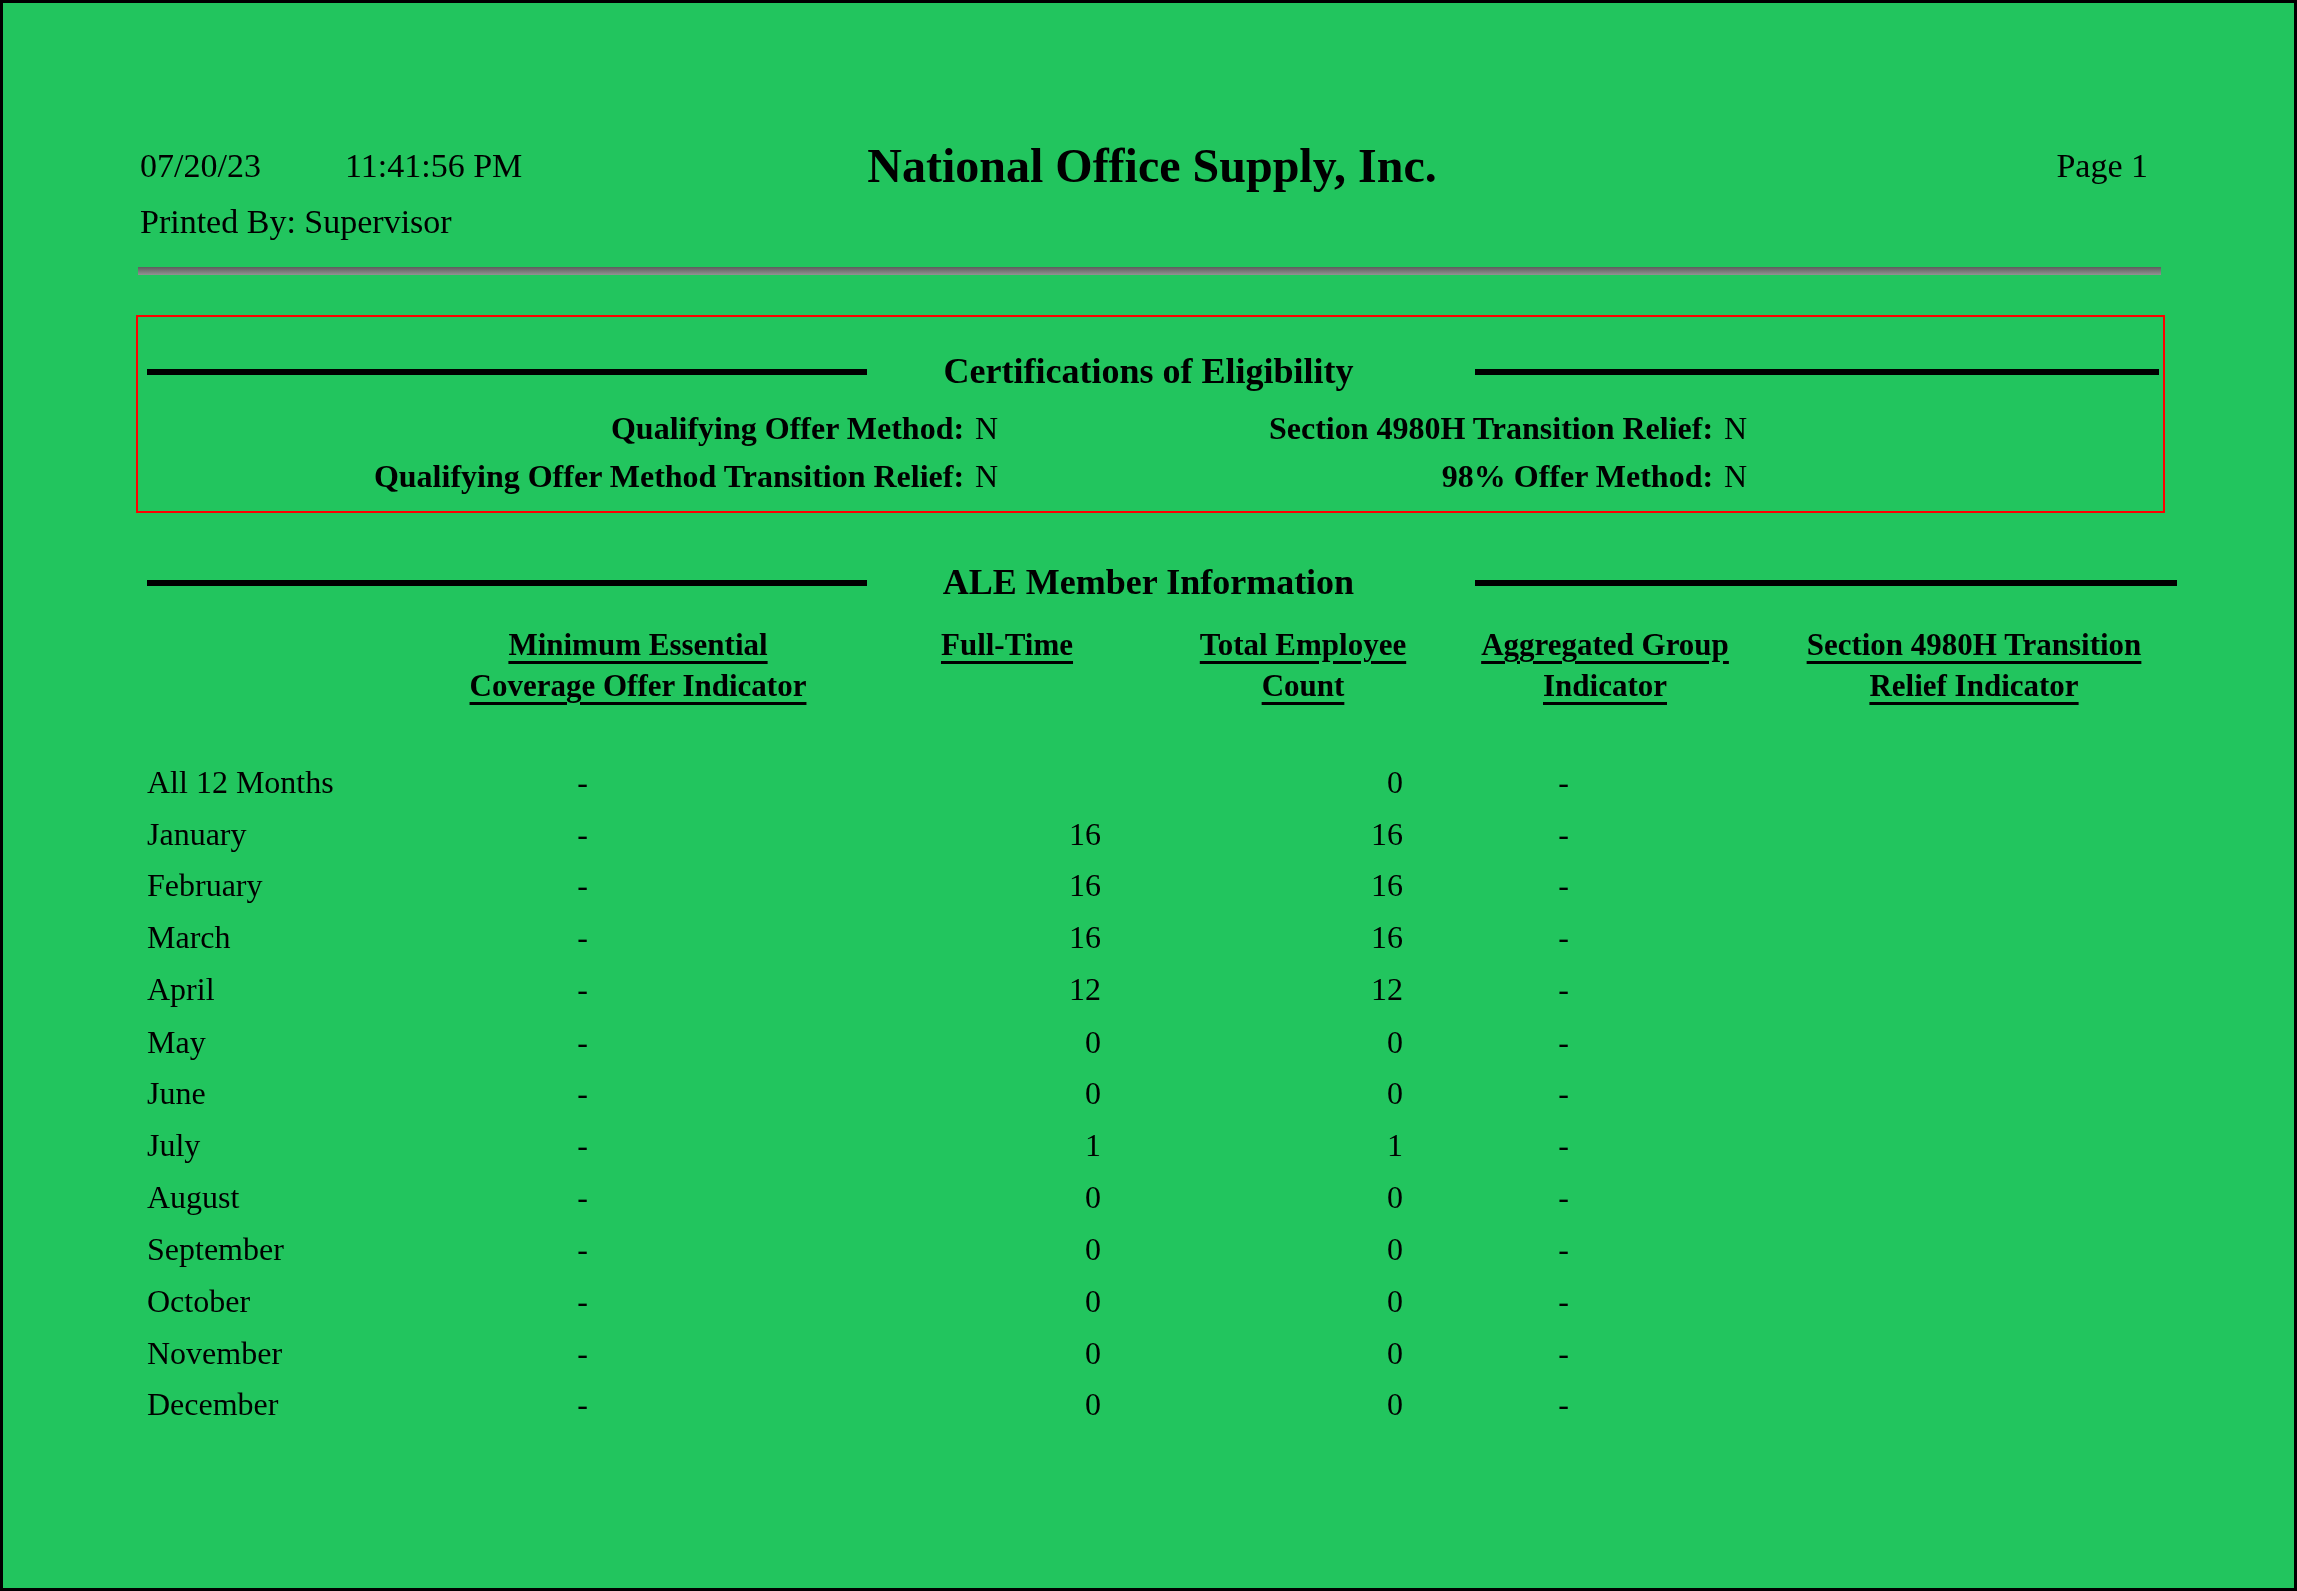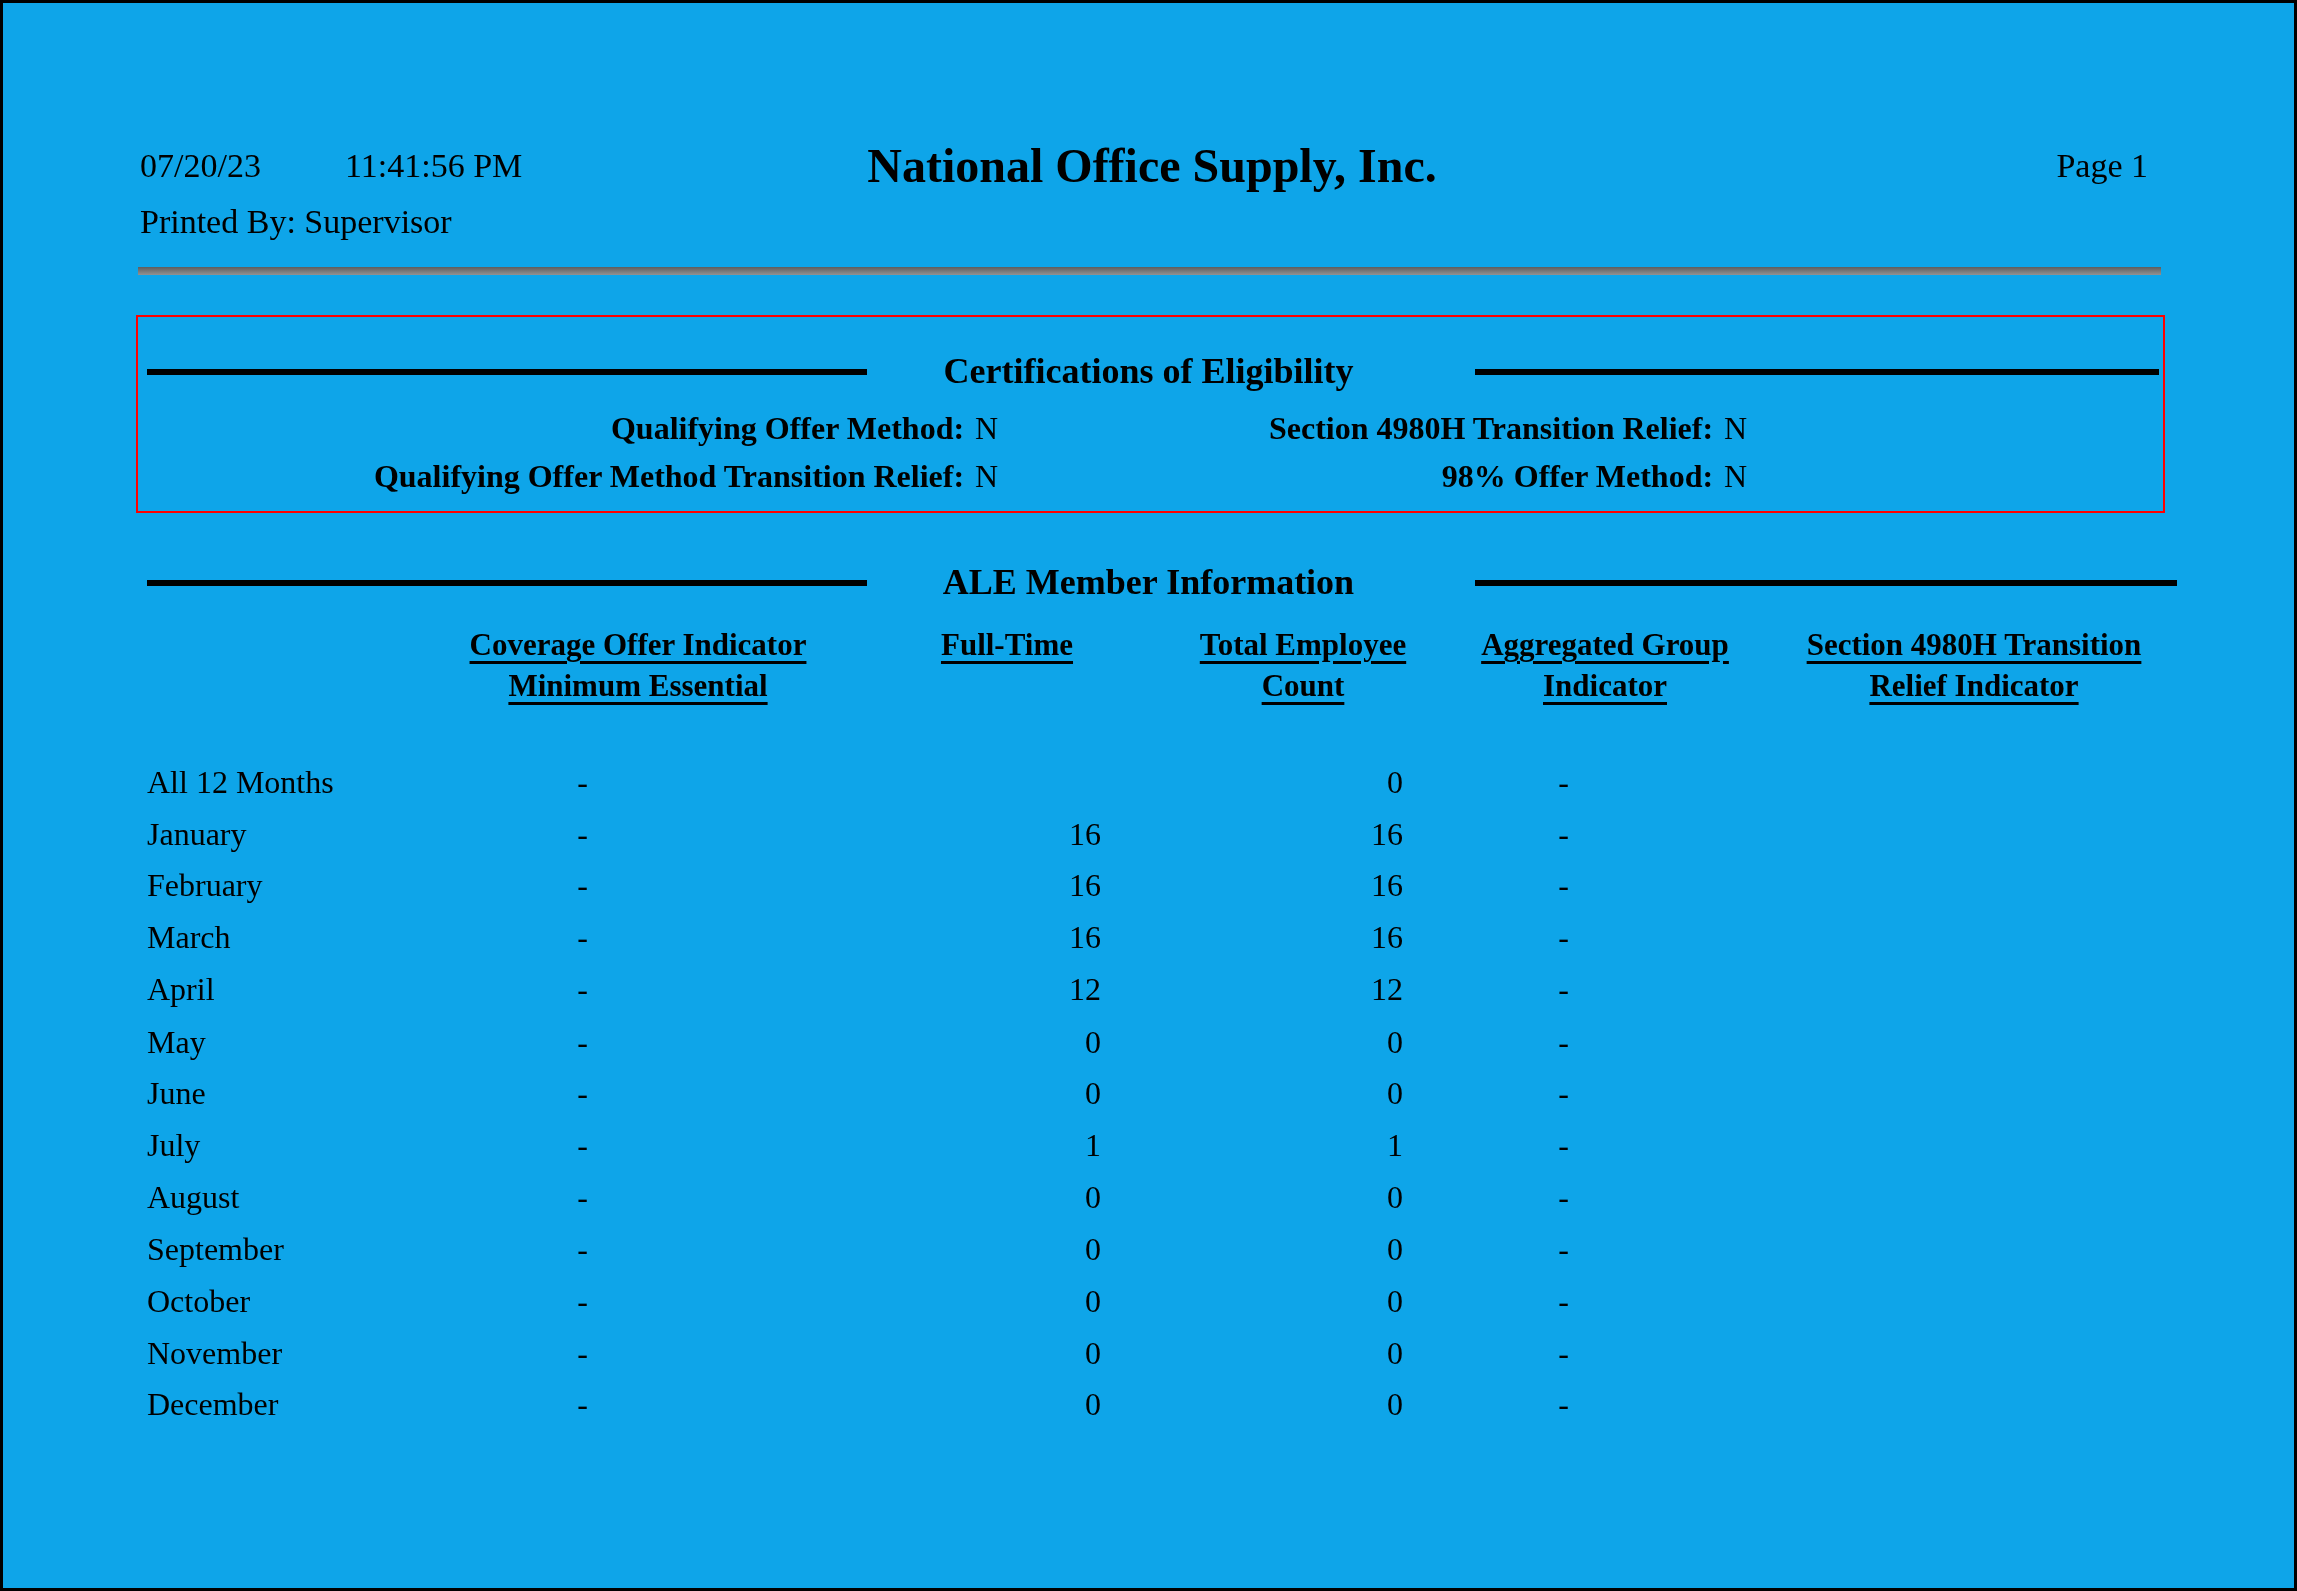--- a/index.html
+++ b/index.html
@@ -1,20 +1,20 @@
 <!DOCTYPE html>
 <html style="font-size:14.4px"><head>
 <meta charset="utf-8">
 <style>
   html, body { margin: 0; padding: 0; background: #ffffff; }
   #page {
     position: relative;
     width: 2297px;
     height: 1591px;
-    background: #0ea5e9;
+    background: #22c55e;
     border: 3.6px solid #000000;
     box-sizing: border-box;
     font-family: "Liberation Serif", "DejaVu Serif", serif;
     color: #000000;
     overflow: hidden;
     padding-left: 9px;
   }
   .abs { position: absolute; white-space: nowrap; }
 
   
@@ -88,22 +88,22 @@
   </div>
   <div class="abs cert-field" style="right:547px; top:455px;">
     <span class="cert-label">98% Offer Method:</span><span class="cert-value">N</span>
   </div>
 
   <div class="abs hrule" style="left:144px; top:577px; width:720px;"></div>
   <div class="abs section-title" style="top:558px;">ALE Member Information</div>
   <div class="abs hrule" style="left:1472px; top:577px; width:702px;"></div>
 
   <div class="hcell" style="left:410px; top:621px; width:450px;">
+    <span class="hl">Minimum Essential</span>
     <span class="hl">Coverage Offer Indicator</span>
-    <span class="hl">Minimum Essential</span>
   </div>
   <div class="hcell" style="left:824px; top:621px; width:360px;">
     <span class="hl">Full-Time</span>
   </div>
   <div class="hcell" style="left:1120px; top:621px; width:360px;">
     <span class="hl">Total Employee</span>
     <span class="hl">Count</span>
   </div>
   <div class="hcell" style="left:1422px; top:621px; width:360px;">
     <span class="hl">Aggregated Group</span>

